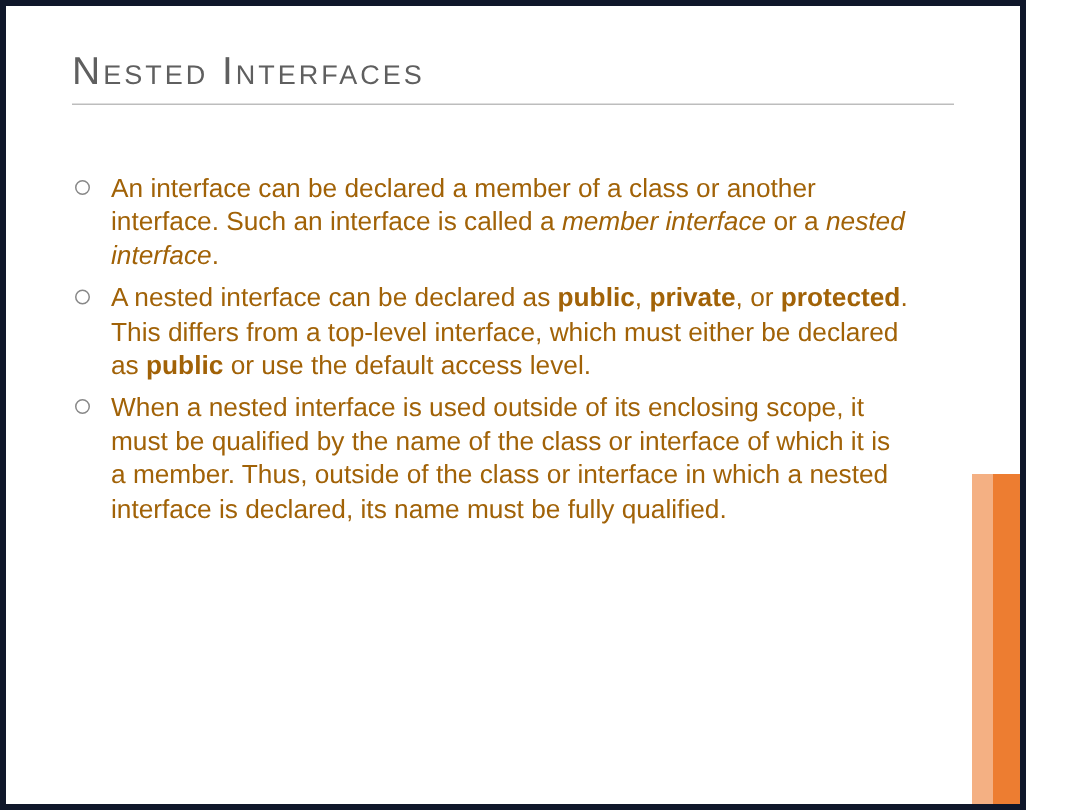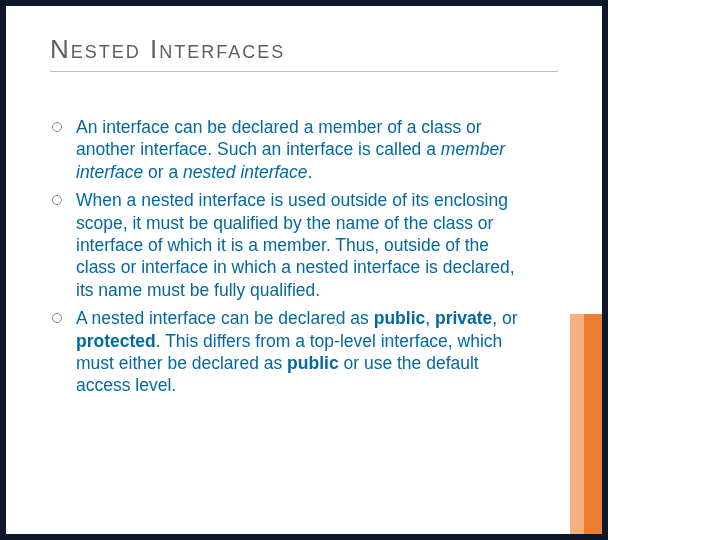--- a/index.html
+++ b/index.html
@@ -4,25 +4,25 @@
 <style>
   * { margin: 0; padding: 0; box-sizing: border-box; }
   html, body { width: 720px; height: 540px; }
   body {
     font-family: Arial, Helvetica, sans-serif;
     background: #ffffff;
     position: relative;
     overflow: hidden;
   }
   .slide {
-    width: 608px;
+    width: 684px;
     height: 540px;
     position: relative;
     padding: 28px 44px 0 44px;
-    border: 6px solid #0f172a;
+    border: 4px solid #0f172a;
   }
   .title {
     font-size: 26px;
     letter-spacing: 2px;
     color: #5f5f5f;
     font-weight: 400;
     font-variant: small-caps;
     margin-bottom: 6px;
   }
   .title-rule {
@@ -34,21 +34,21 @@
     padding-right: 28px;
   }
   ul.bullets {
     list-style: none;
   }
   ul.bullets li {
     position: relative;
     padding-left: 26px;
     font-size: 17.5px;
     line-height: 1.28;
-    color: #0369a1;
+    color: #a16207;
     margin-bottom: 6px;
   }
   ul.bullets li::before {
     content: "";
     position: absolute;
     left: 2px;
     top: 6px;
     width: 8px;
     height: 8px;
     border: 1.6px solid #888888;
@@ -76,19 +76,19 @@
 </style>
 </head>
 <body>
 
 <div class="slide">
   <h1 class="title">Nested Interfaces</h1>
   <hr class="title-rule">
   <div class="content">
     <ul class="bullets">
         <li><span>An interface can be declared a member of a class or another interface. Such an interface is called a </span><span class="i">member interface</span><span> or a </span><span class="i">nested interface</span><span>.</span></li>
+        <li><span>A nested interface can be declared as </span><span class="b">public</span><span>, </span><span class="b">private</span><span>, or </span><span class="b">protected</span><span>. This differs from a top-level interface, which must either be declared as </span><span class="b">public</span><span> or use the default access level.</span></li>
         <li><span>When a nested interface is used outside of its enclosing scope, it must be qualified by the name of the class or interface of which it is a member. Thus, outside of the class or interface in which a nested interface is declared, its name must be fully qualified.</span></li>
-        <li><span>A nested interface can be declared as </span><span class="b">public</span><span>, </span><span class="b">private</span><span>, or </span><span class="b">protected</span><span>. This differs from a top-level interface, which must either be declared as </span><span class="b">public</span><span> or use the default access level.</span></li>
       </ul>
   </div>
   <div class="side-bar"></div>
   <div class="side-bar-inner"></div>
 </div>
 
 </body></html>

